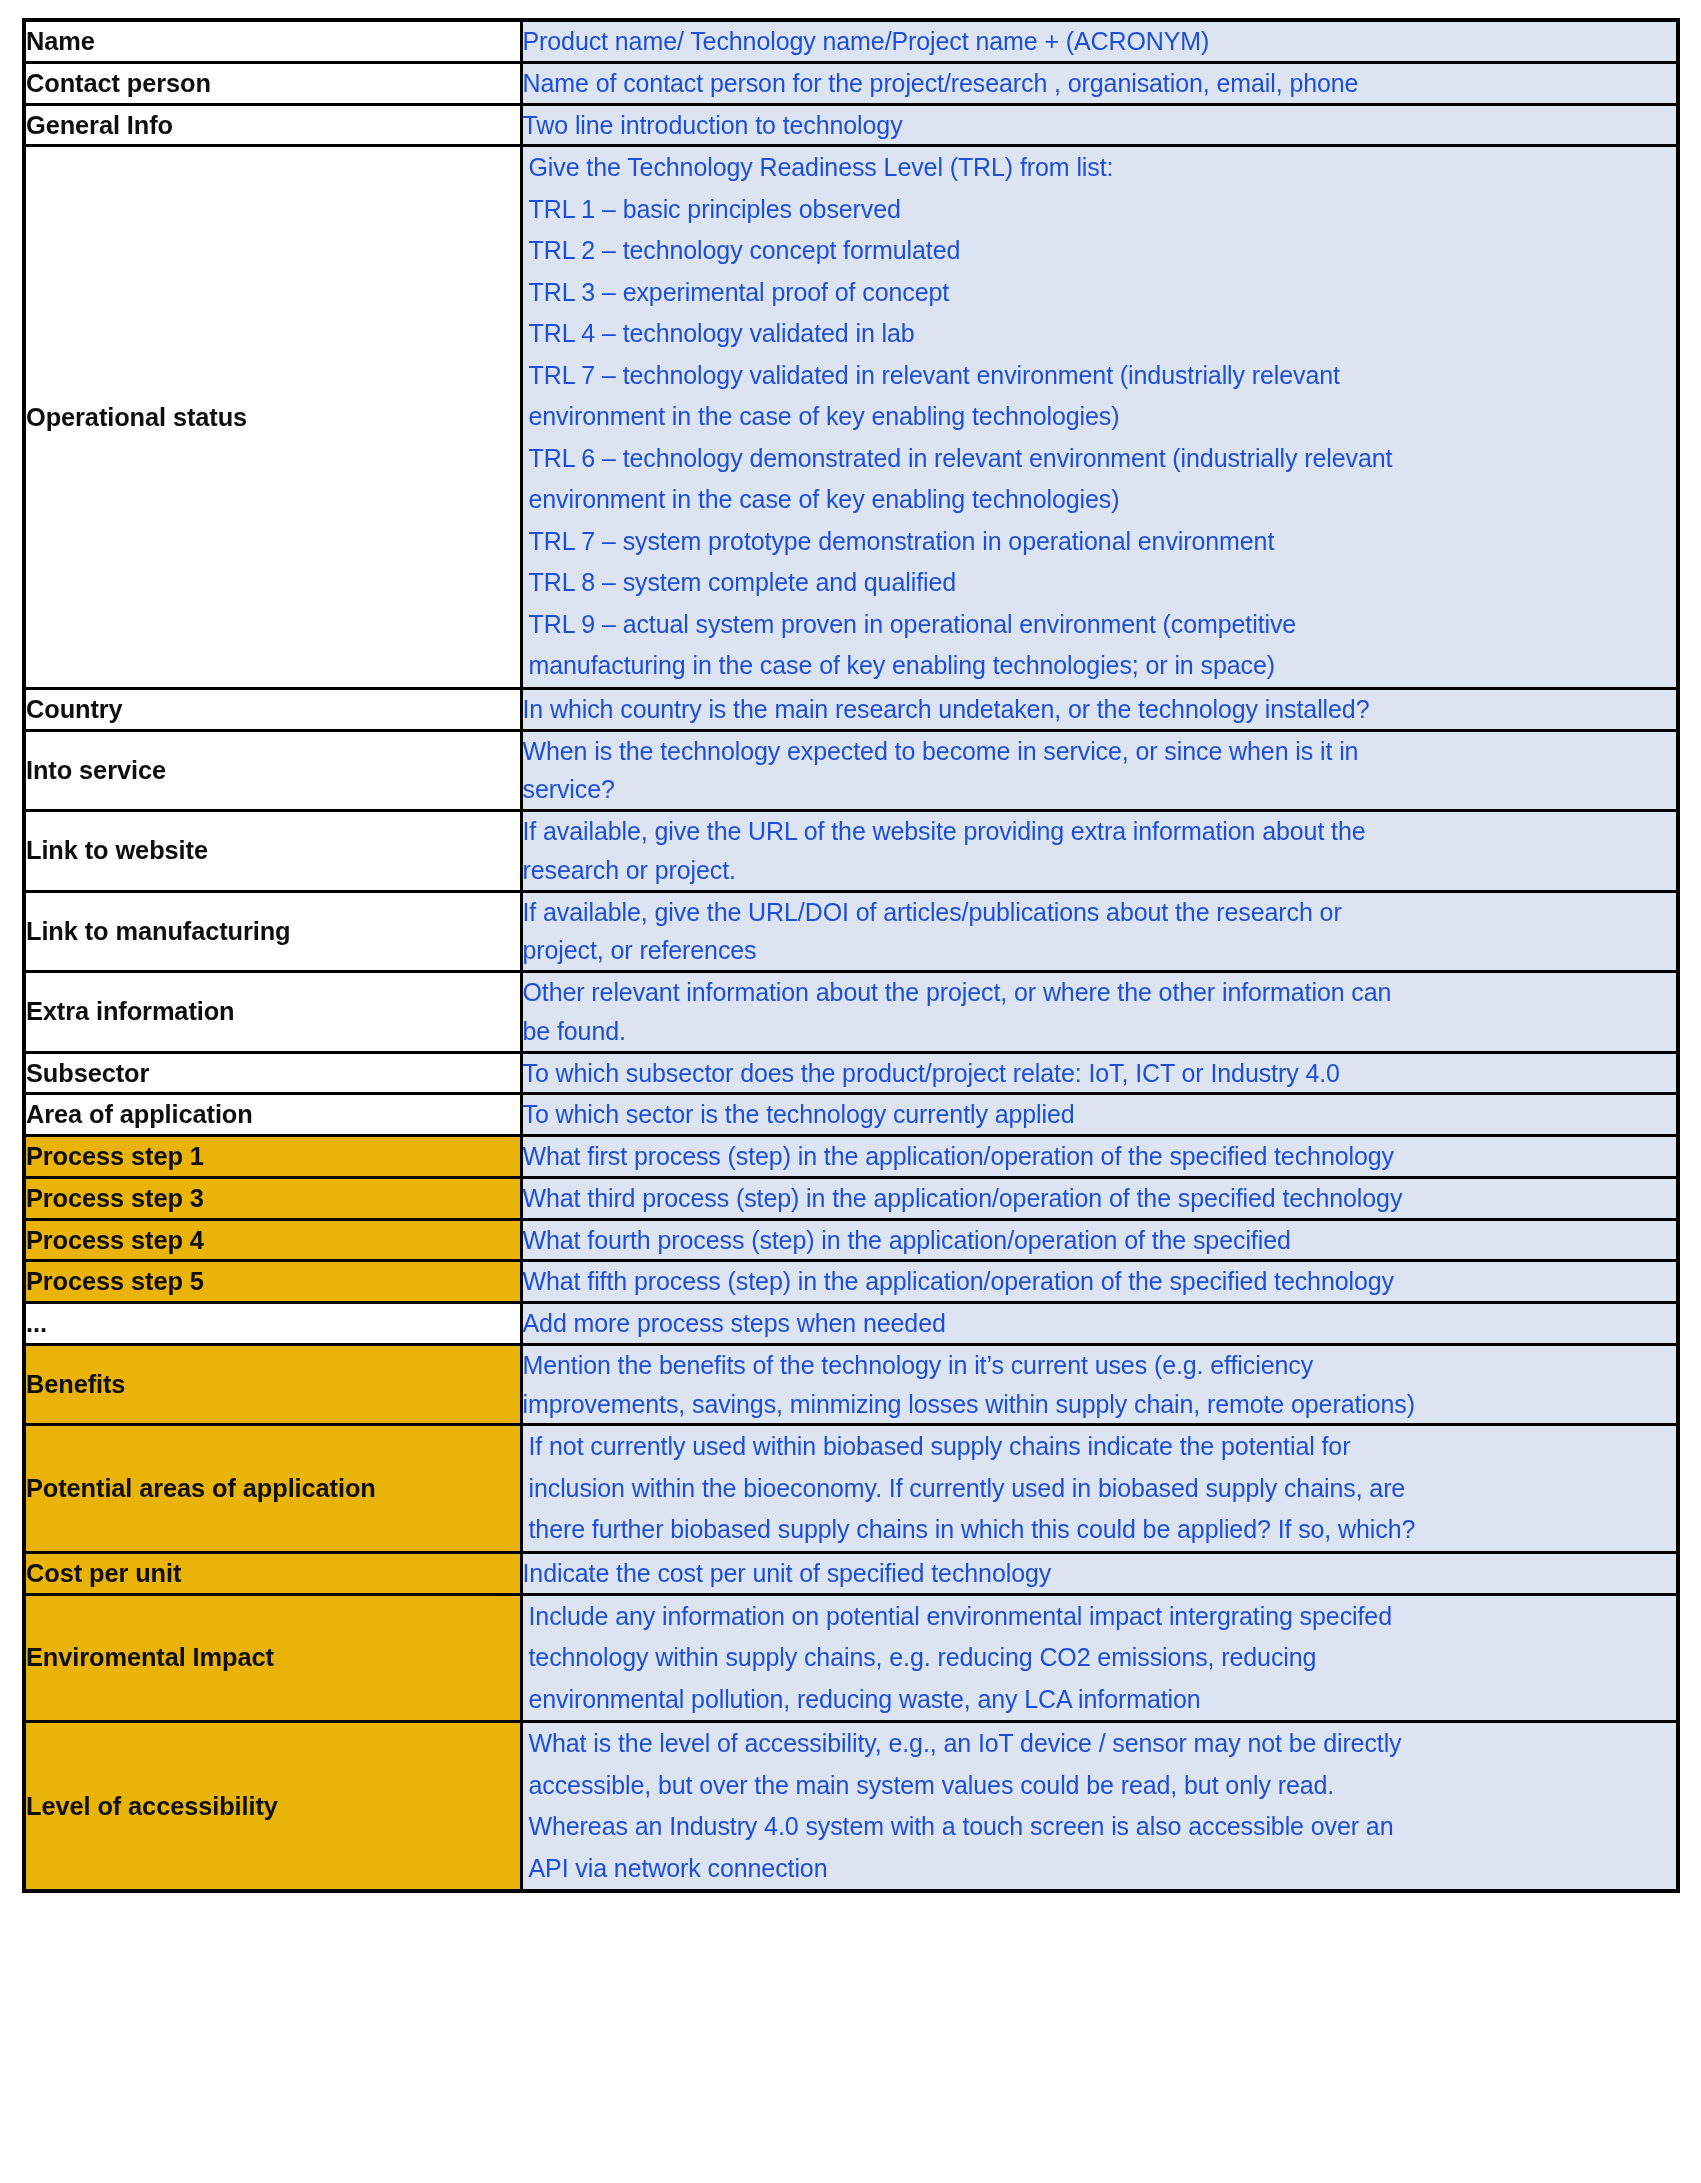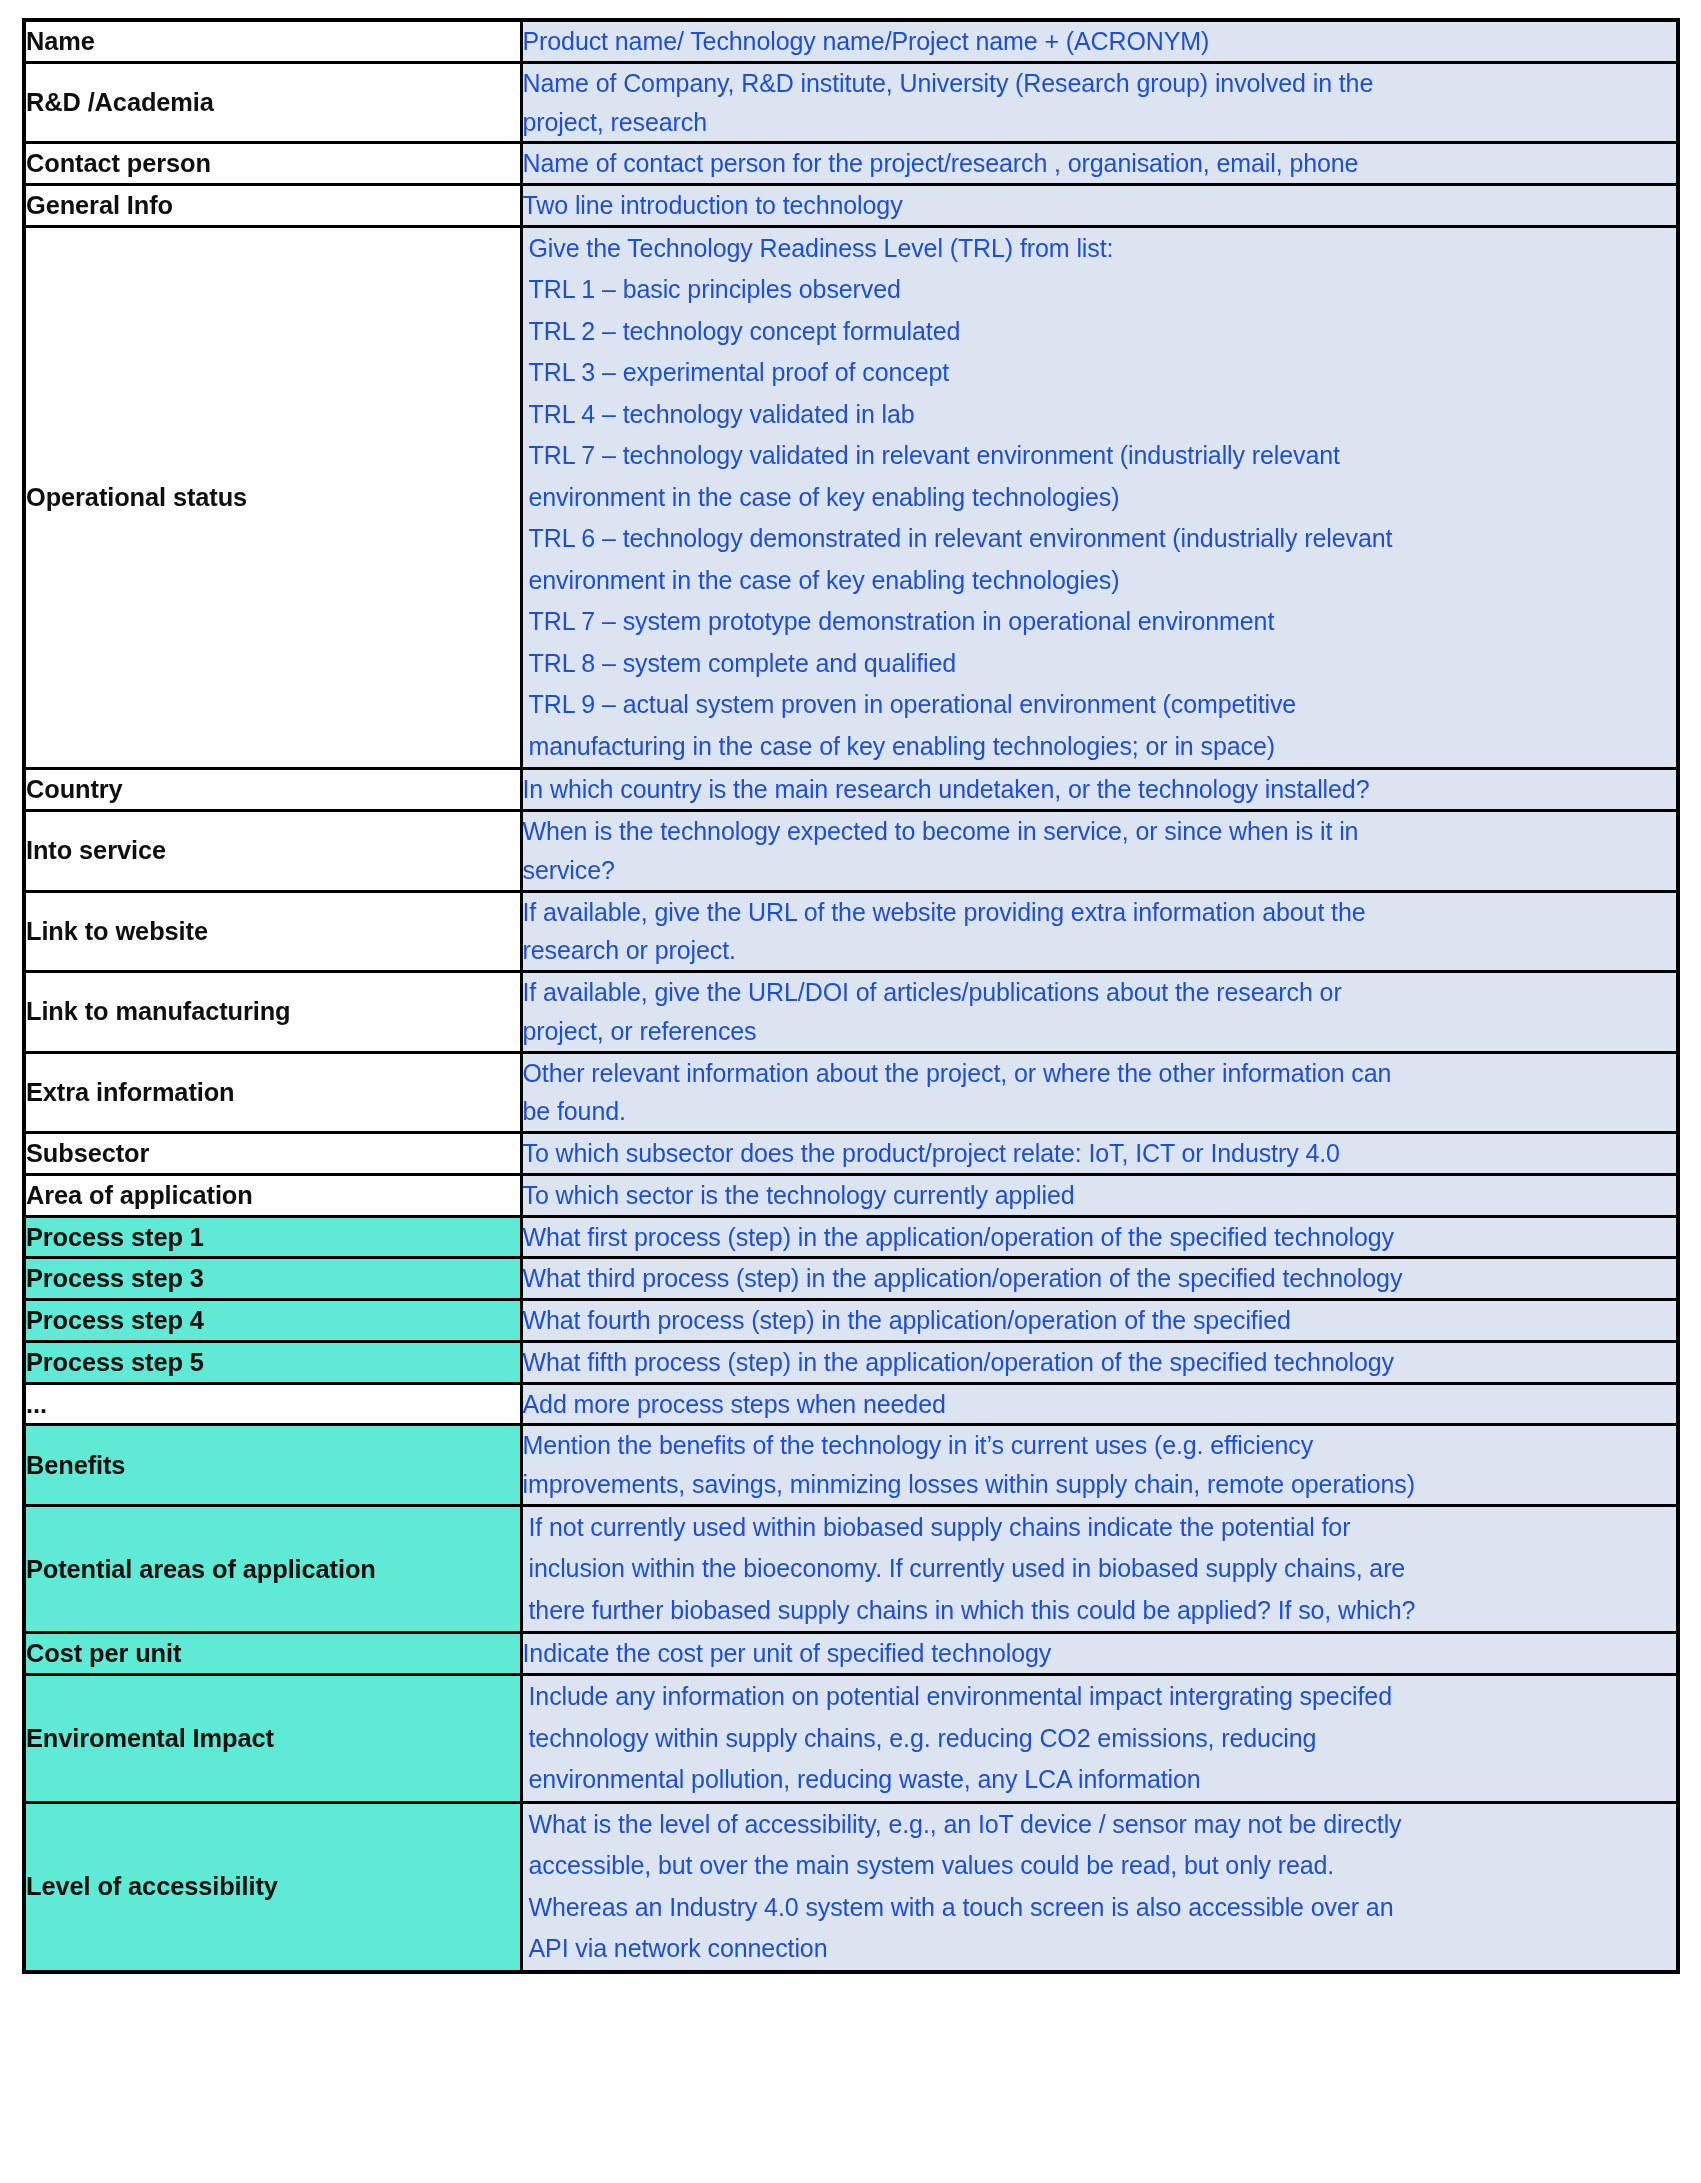--- a/index.html
+++ b/index.html
@@ -37,21 +37,21 @@
   td.label {
     background: #ffffff;
     font-weight: bold;
     font-size: 25.4px;
     line-height: 1.28;
     color: #0f0f0f;
     padding: 8.2px 6.9px 8.2px 9px;
     letter-spacing: -0.1px;
   }
   td.label.shaded {
-    background: #5eead4;
+    background: #eab308;
   }
   td.value {
     background: #dde4f1;
     font-size: 25px;
     line-height: 1.55;
     color: #1d4ed8;
     padding: 6.2px 8.2px 6.2px 9.6px;
     vertical-align: top;
     letter-spacing: -0.1px;
   }
@@ -69,27 +69,20 @@
   <table class="spec-table">
     <colgroup>
       <col class="c-label">
       <col class="c-value">
     </colgroup>
     <tbody id="table-body">
         <tr>
           <td class="label"><span>Name</span></td>
           <td class="value">
             <span class="ln">Product name/ Technology name/Project name + (ACRONYM)</span>
-          </td>
-        </tr>
-        <tr>
-          <td class="label"><span>R&amp;D /Academia</span></td>
-          <td class="value">
-            <span class="ln">Name of Company, R&amp;D institute, University (Research group) involved in the</span>
-            <span class="ln">project, research</span>
           </td>
         </tr>
         <tr>
           <td class="label"><span>Contact person</span></td>
           <td class="value">
             <span class="ln">Name of contact person for the project/research , organisation, email, phone</span>
           </td>
         </tr>
         <tr>
           <td class="label"><span>General Info</span></td>

